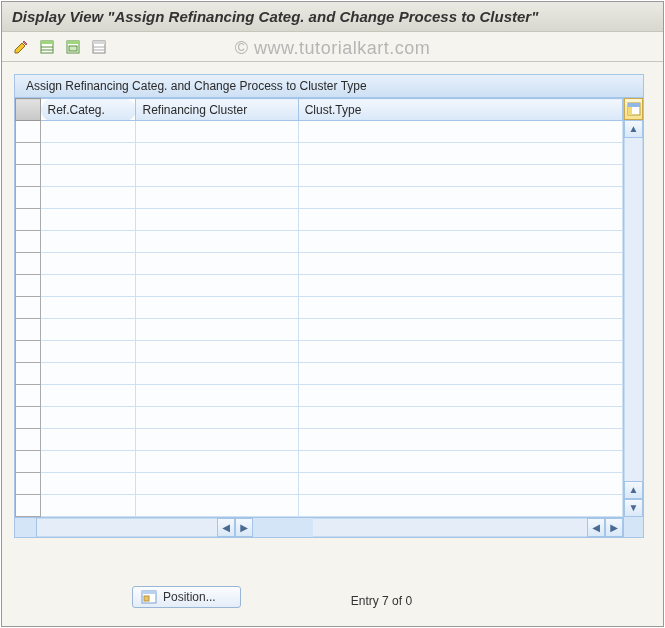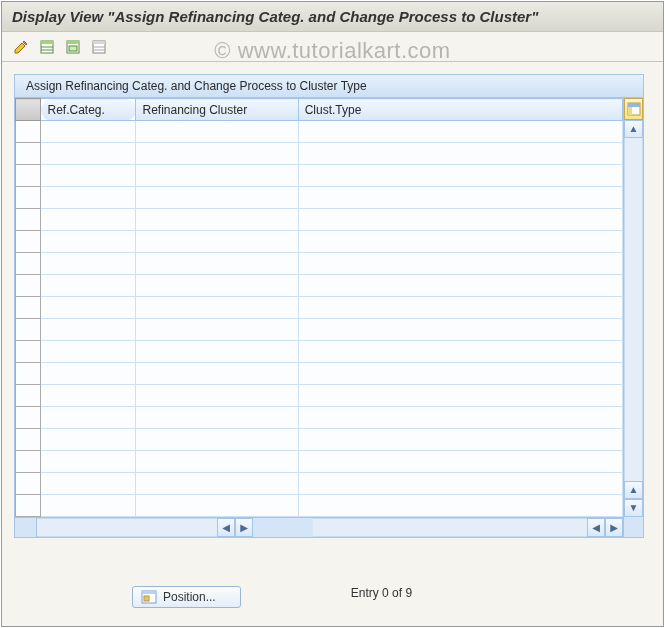--- a/index.html
+++ b/index.html
@@ -144,21 +144,21 @@
   }
   .hstrack { flex:1; background:#e4edf8; border-top:1px solid #c6daf0; border-bottom:1px solid #c6daf0;}
   .hgap { width:60px; background:#d4e5f7; }
 
   .footer {
     position: absolute;
     bottom: 18px;
     left: 0;
     right: 8px;
     display: flex;
-    align-items: flex-start;
+    align-items: flex-end;
     padding: 0 20px 0 130px;
     gap: 110px;
   }
   .pos-btn {
     display:inline-flex;
     align-items:center;
     gap:6px;
     background: linear-gradient(#fbfcfe,#e4edf8);
     border:1px solid #9ab6d6;
     border-radius:3px;
@@ -170,21 +170,21 @@
   .pos-btn .picon{
     width:16px;height:14px;display:inline-block;
   }
   .entry-txt { font-size:12px;color:#333; }
 
   .watermark {
     position:absolute;
     top: 36px;
     left: 0; right:0;
     text-align:center;
-    font-size: 22px;
+    font-size: 18px;
     color: rgba(130,130,130,0.55);
     font-family: Arial, sans-serif;
     pointer-events:none;
     letter-spacing: .5px;
   }
   .arrow { font-size:10px; color:#4a6a92; line-height:1; }
 </style>
 </head>
 <body>
 
@@ -398,16 +398,16 @@
     <button class="pos-btn">
       <span class="picon">
         <svg width="16" height="14" viewBox="0 0 16 14">
             <rect x="1" y="1" width="14" height="12" fill="#fff" stroke="#7a9ecf"></rect>
             <rect x="1" y="1" width="14" height="3" fill="#b9d2f0"></rect>
             <rect x="3" y="6" width="5" height="5" fill="#e9c36c" stroke="#b8933b"></rect>
           </svg>
       </span>
       <span>Position...</span>
     </button>
-    <span class="entry-txt">Entry 0 of 9</span>
+    <span class="entry-txt">Entry 7 of 0</span>
   </div>
 
 </div>
 
 </body></html>

